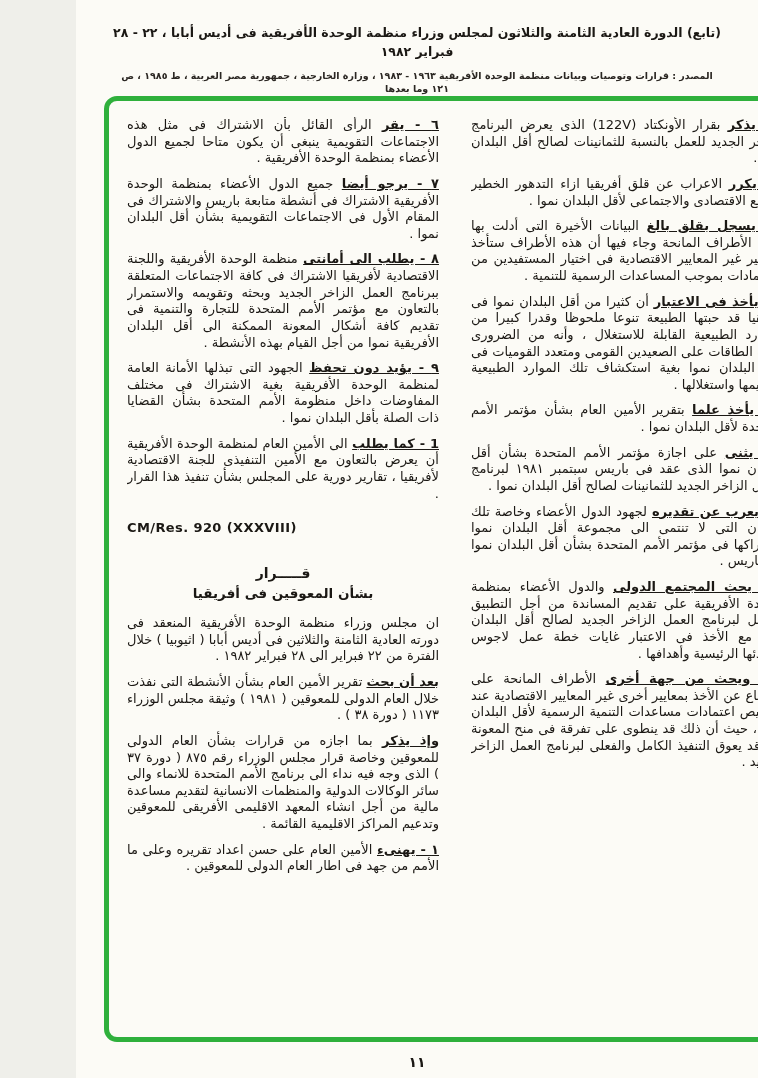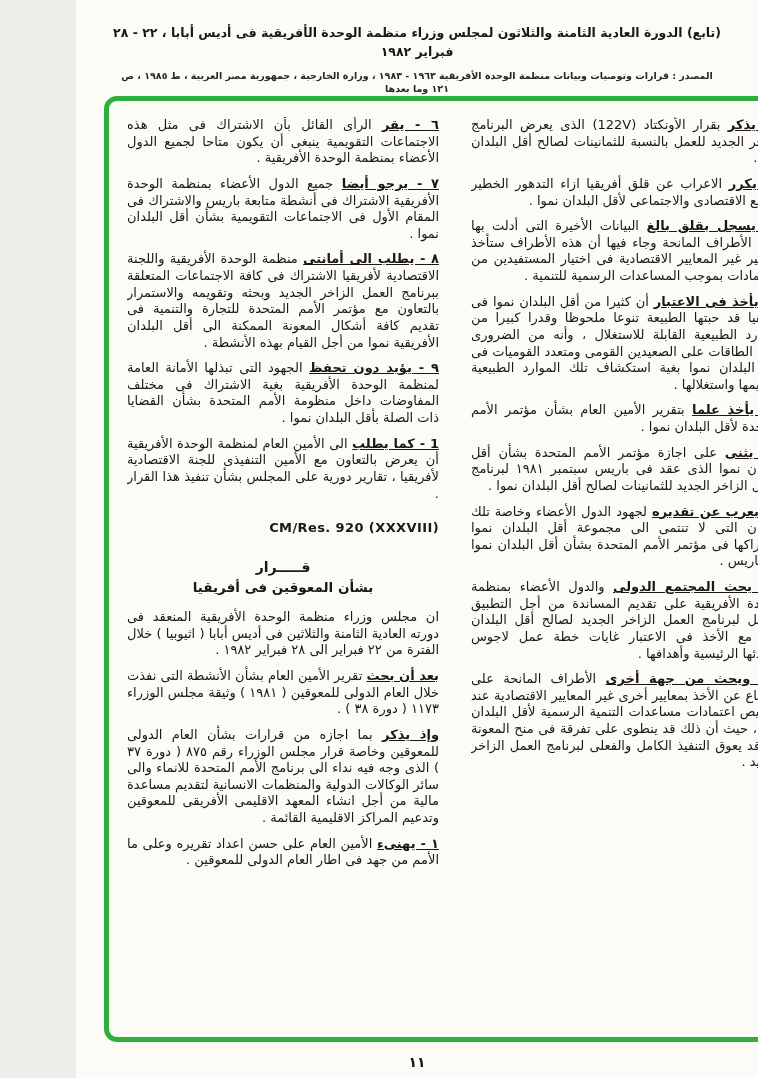--- a/index.html
+++ b/index.html
@@ -40,23 +40,23 @@
   }
   .columns{ display:flex; gap:32px; height:100%; }
   .col{ flex:1; overflow:hidden; }
   .para{
     margin:0 0 9px;
     font-size:13px; line-height:1.28;
     text-align:justify;
   }
   .lead{ font-weight:bold;text-decoration:underline; }
   .res-code{
-    direction:ltr; text-align:right;
+    direction:ltr; text-align:left;
     font-weight:bold; font-size:13px;
-    margin:18px 0 24px; letter-spacing:.4px;
+    margin:18px 0 30px; letter-spacing:.4px;
   }
   .res-word{
     text-align:center; font-weight:bold;
     font-size:14px; margin:4px 0 4px; letter-spacing:2px;
   }
   .res-title{
     text-align:center; font-weight:bold;
     font-size:13.5px; margin:0 0 14px;
   }
   

